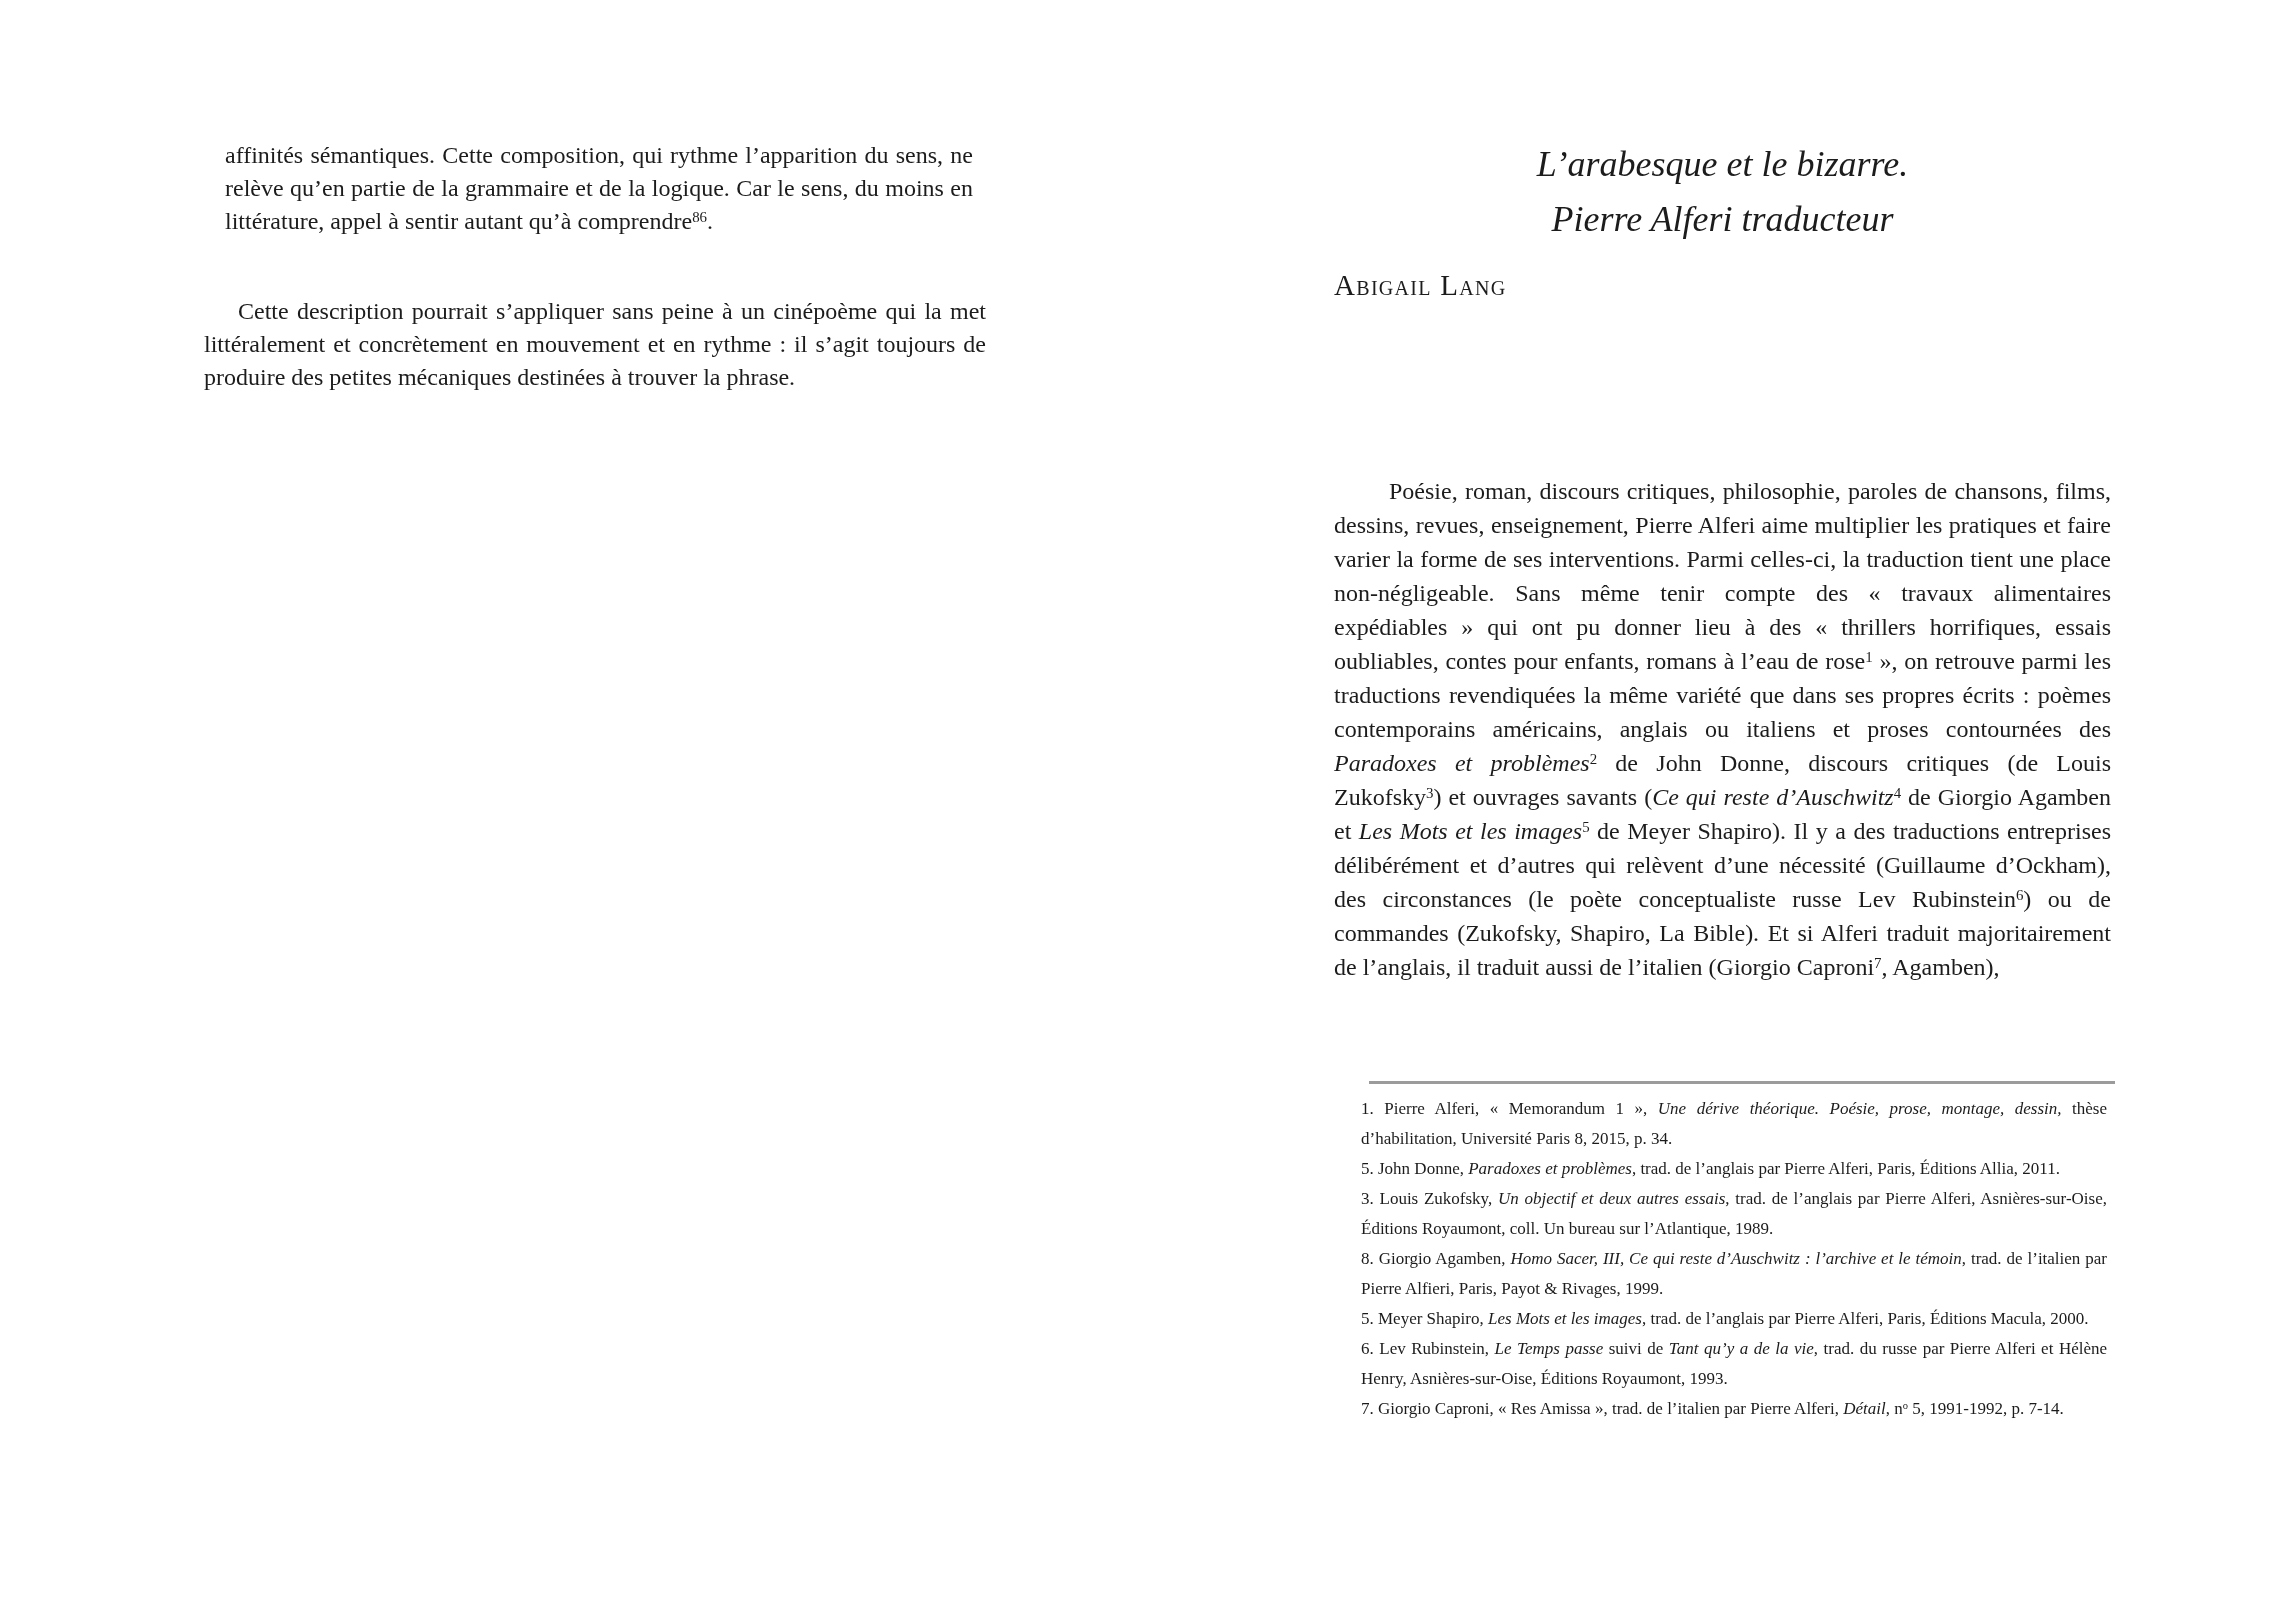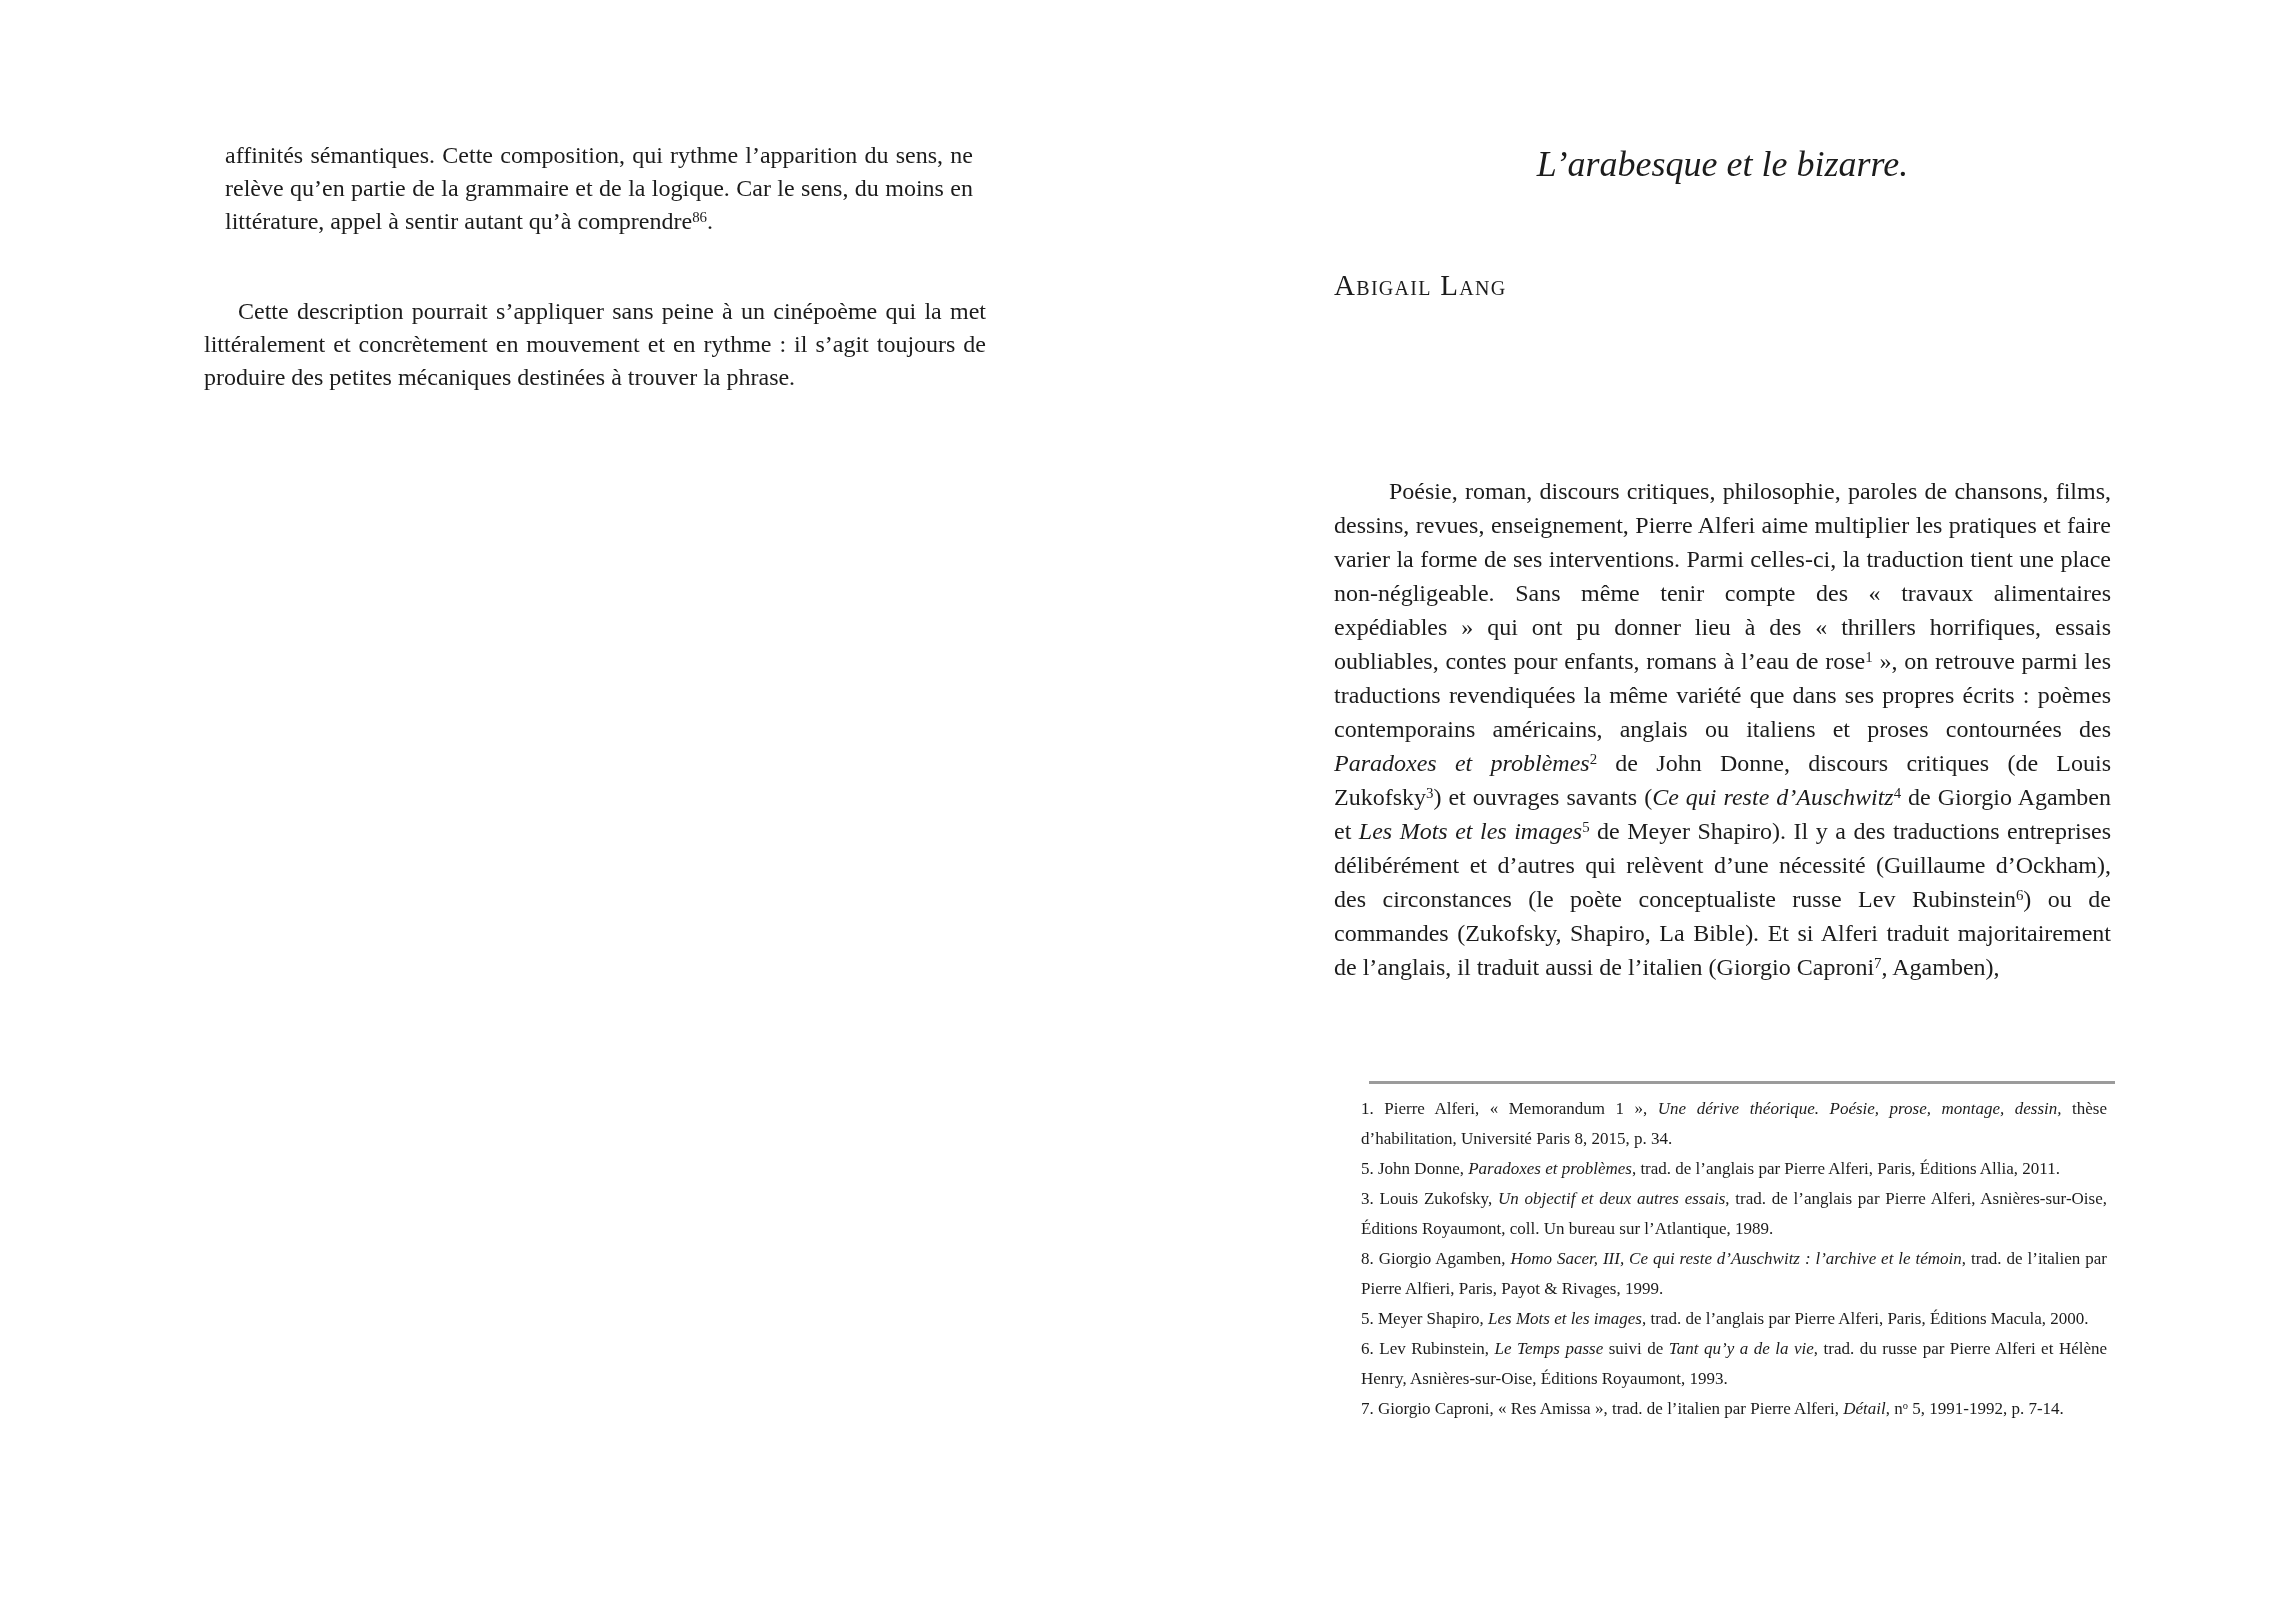--- a/index.html
+++ b/index.html
@@ -79,20 +79,21 @@
     <div class="quote-block"><span>affinités sémantiques. Cette composition, qui rythme l’apparition du sens, ne relève qu’en partie de la grammaire et de la logique. Car le sens, du moins en littérature, appel à sentir autant qu’à comprendre</span><span class="sup">86</span><span>.</span></div>
     <p class="left-paragraph">Cette description pourrait s’appliquer sans peine à un cinépoème qui la met littéralement et concrètement en mouvement et en rythme&nbsp;: il s’agit toujours de produire des petites mécaniques destinées à trouver la phrase.</p>
     <div class="fn-rule left"></div>
     <div class="left-footnote">86. (CP, IV).</div>
     <div class="pagenum left">94</div>
   </section>
 
   <section class="page right">
     <div class="chapter-title">
       <div>L’arabesque et le bizarre.</div>
+      <div>Pierre Alferi traducteur</div>
     </div>
     <div class="chapter-author">Abigail Lang</div>
     <p class="right-paragraph"><span>Poésie, roman, discours critiques, philosophie, paroles de chansons, films, dessins, revues, enseignement, Pierre Alferi aime multiplier les pratiques et faire varier la forme de ses interventions. Parmi celles-ci, la traduction tient une place non-négligeable. Sans même tenir compte des «&nbsp;travaux alimentaires expédiables&nbsp;» qui ont pu donner lieu à des «&nbsp;thrillers horrifiques, essais oubliables, contes pour enfants, romans à l’eau de rose</span><span class="sup">1</span><span>&nbsp;», on retrouve parmi les traductions revendiquées la même variété que dans ses propres écrits&nbsp;: poèmes contemporains américains, anglais ou italiens et proses contournées des </span><span class="it">Paradoxes et problèmes</span><span class="sup">2</span><span> de John Donne, discours critiques (de Louis Zukofsky</span><span class="sup">3</span><span>) et ouvrages savants (</span><span class="it">Ce qui reste d’Auschwitz</span><span class="sup">4</span><span> de Giorgio Agamben et </span><span class="it">Les Mots et les images</span><span class="sup">5</span><span> de Meyer Shapiro). Il y a des traductions entreprises délibérément et d’autres qui relèvent d’une nécessité (Guillaume d’Ockham), des circonstances (le poète conceptualiste russe Lev Rubinstein</span><span class="sup">6</span><span>) ou de commandes (Zukofsky, Shapiro, La Bible). Et si Alferi traduit majoritairement de l’anglais, il traduit aussi de l’italien (Giorgio Caproni</span><span class="sup">7</span><span>, Agamben),</span></p>
     <div class="fn-rule right"></div>
     <div class="right-footnotes">
         <p class="fn-item"><span>1. Pierre Alferi, «&nbsp;Memorandum 1&nbsp;», </span><span class="it">Une dérive théorique. Poésie, prose, montage, dessin,</span><span> thèse d’habilitation, Université Paris 8, 2015, p. 34.</span></p>
         <p class="fn-item"><span>5. John Donne, </span><span class="it">Paradoxes et problèmes</span><span>, trad. de l’anglais par Pierre Alferi, Paris, Éditions Allia, 2011.</span></p>
         <p class="fn-item"><span>3. Louis Zukofsky, </span><span class="it">Un objectif et deux autres essais</span><span>, trad. de l’anglais par Pierre Alferi, Asnières-sur-Oise, Éditions Royaumont, coll. Un bureau sur l’Atlantique, 1989.</span></p>
         <p class="fn-item"><span>8. Giorgio Agamben, </span><span class="it">Homo Sacer, III, Ce qui reste d’Auschwitz&nbsp;: l’archive et le témoin</span><span>, trad. de l’italien par Pierre Alfieri, Paris, Payot &amp; Rivages, 1999.</span></p>
         <p class="fn-item"><span>5. Meyer Shapiro, </span><span class="it">Les Mots et les images</span><span>, trad. de l’anglais par Pierre Alferi, Paris, Éditions Macula, 2000.</span></p>

